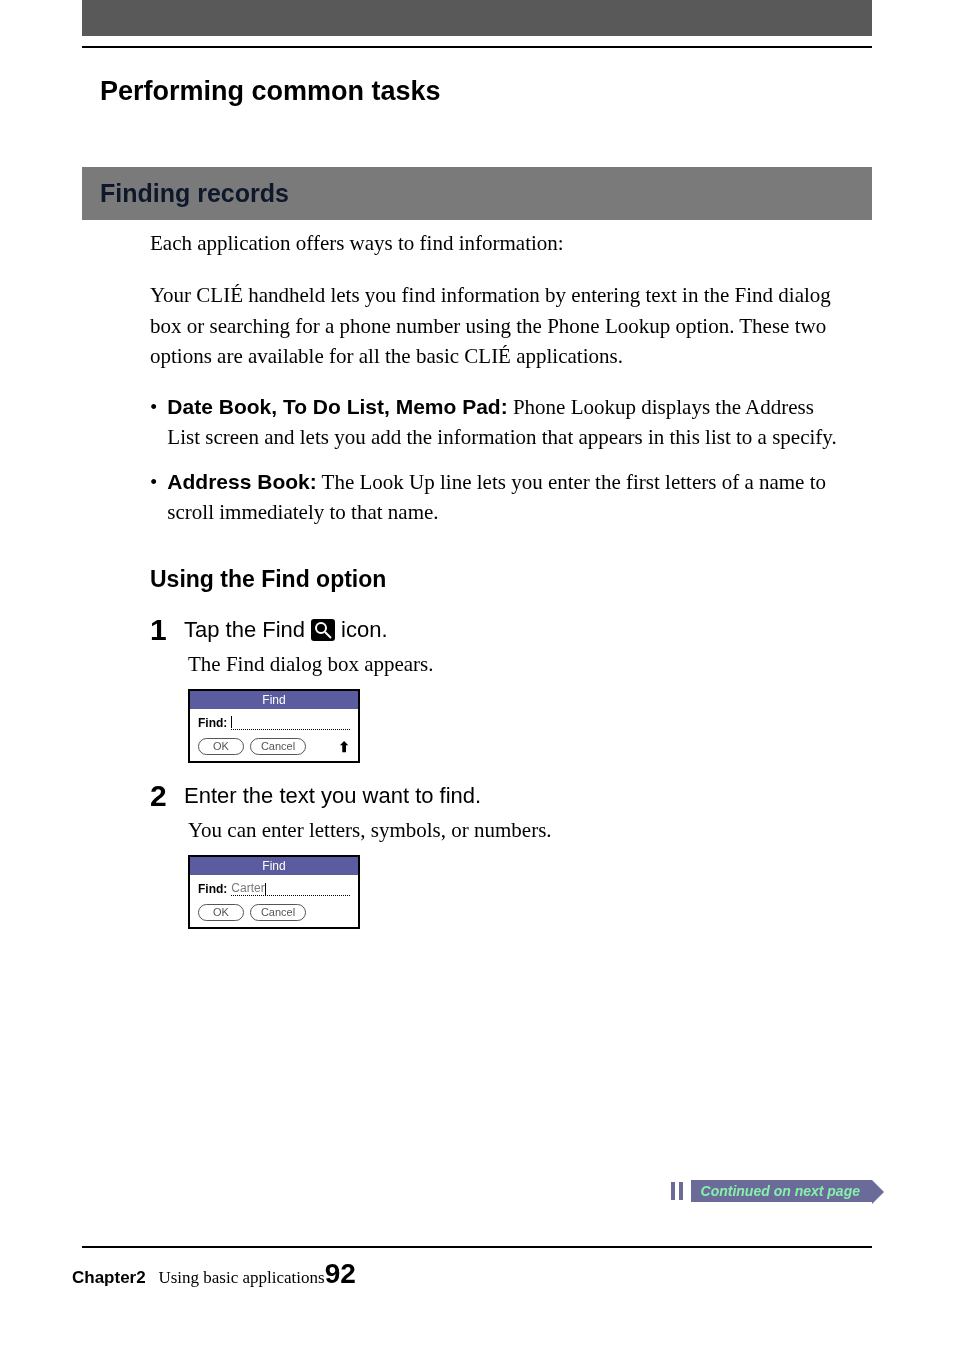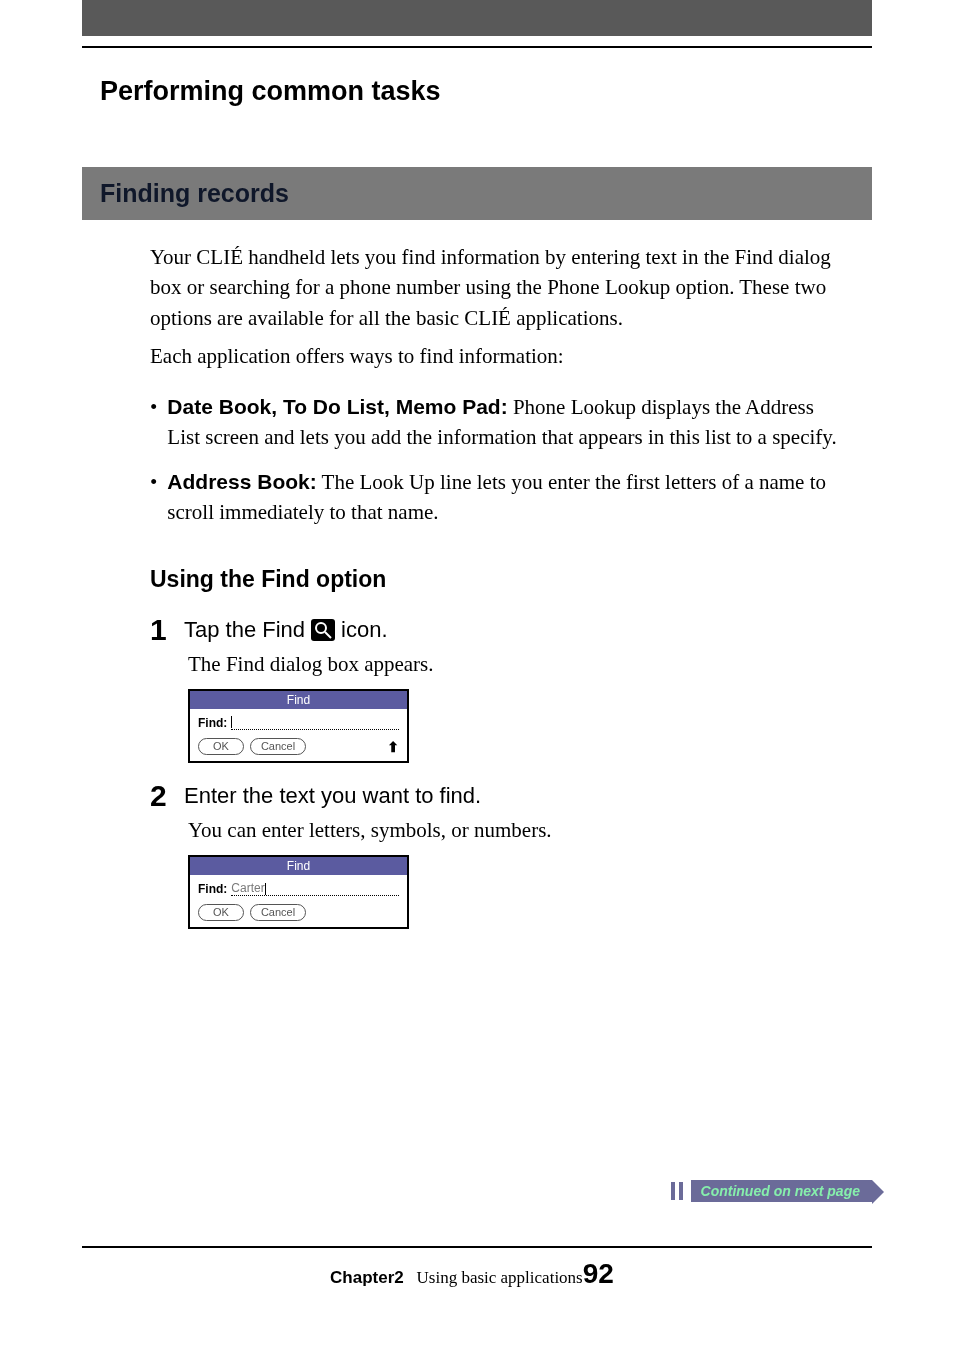--- a/index.html
+++ b/index.html
@@ -109,21 +109,21 @@
     inset: 0;
   }
   .sub-step {
     margin: 4px 112px 10px 188px;
     font-size: 21px;
     line-height: 1.45;
   }
 
   
   .find-dialog {
-    width: 221px;
+    width: 172px;
     border: 2px solid #000;
     margin: 6px 0 10px 188px;
     background: #fff;
     font-family: Arial, Helvetica, sans-serif;
     font-size: 12px;
     box-sizing: border-box;
     position: relative;
   }
   .find-dialog .fd-title {
     background: #5b5ba0;
@@ -196,21 +196,21 @@
     bottom: 104px;
     height: 2px;
     background: #000;
   }
   .footer {
     position: absolute;
     left: 72px;
     right: 82px;
     bottom: 62px;
     display: flex;
-    justify-content: center;
+    justify-content: flex-start;
     align-items: baseline;
   }
   .footer-left {
     font-size: 17px;
   }
   .footer-left .chap {
     font-family: Arial, Helvetica, sans-serif;
     font-weight: 700;
   }
   .page-num {
@@ -262,22 +262,22 @@
 
 <div class="page">
 
   <div class="top-bar"></div>
   <div class="thin-rule"></div>
 
   <div class="h-breadcrumb">Performing common tasks</div>
 
   <div class="section-bar">Finding records</div>
 
+  <div class="body-col" style="margin-top:8px">Each application offers ways to find information:</div>
   <div class="body-col">Your CLIÉ handheld lets you find information by entering text in the Find dialog box or searching for a phone number using the Phone Lookup option. These two options are available for all the basic CLIÉ applications.</div>
-  <div class="body-col" style="margin-top:8px">Each application offers ways to find information:</div>
 
   <div class="bullets">
     <div class="bullet">
       <div class="dot">•</div>
       <div class="txt">
         <span class="bold-sans">Date Book, To Do List, Memo Pad:</span><span> Phone Lookup displays the Address List screen and lets you add the information that appears in this list to a specify.</span>
       </div>
     </div>
     <div class="bullet">
       <div class="dot">•</div>

